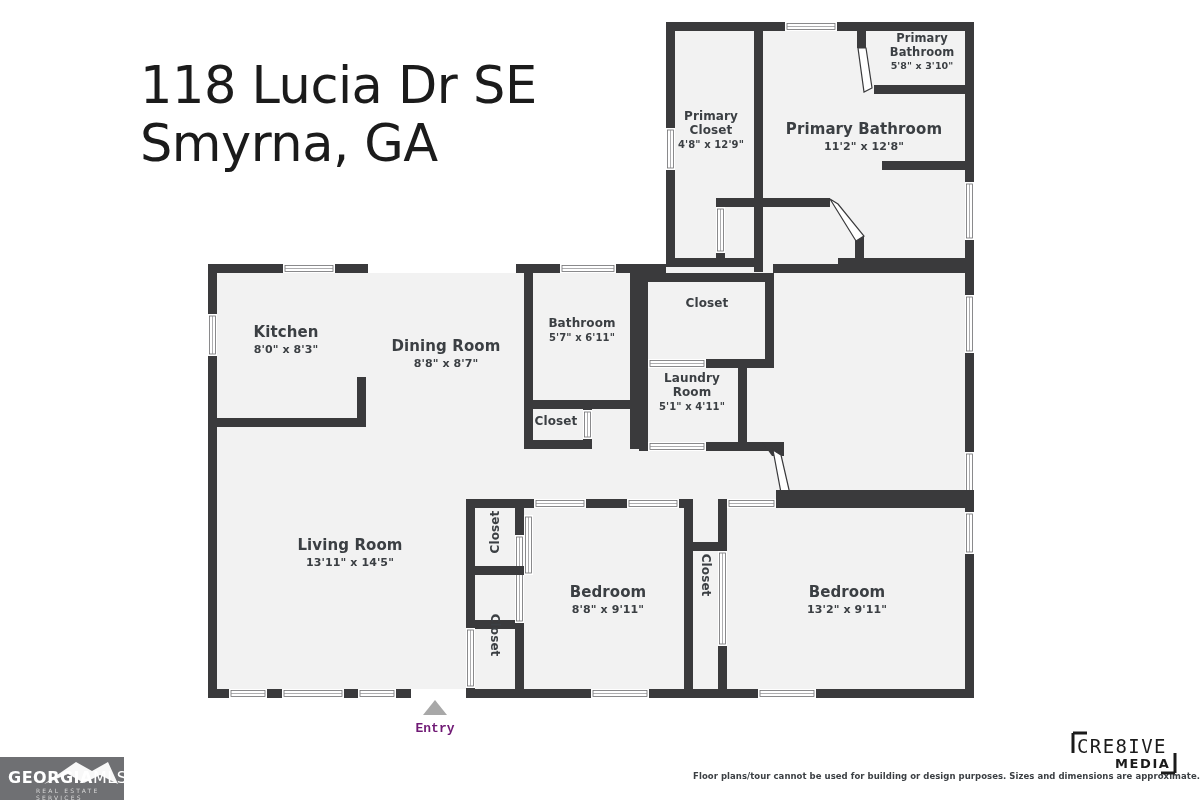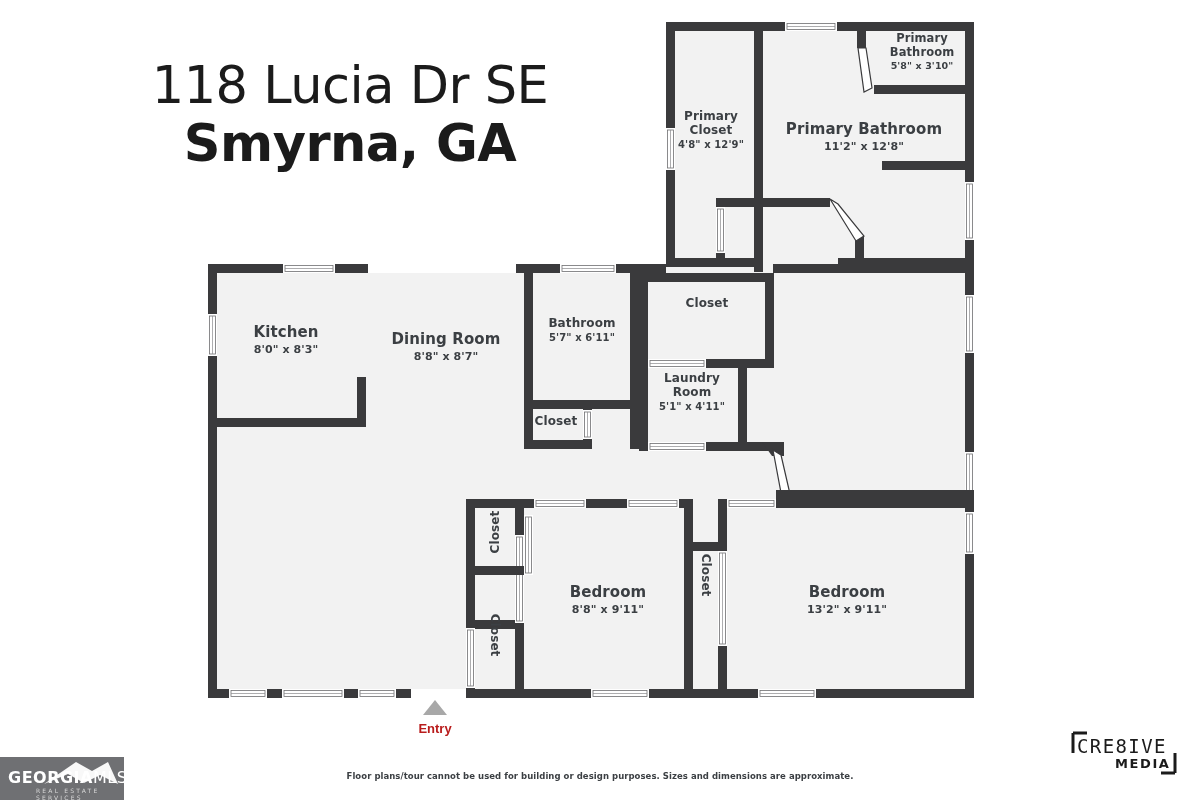--- a/index.html
+++ b/index.html
@@ -9,27 +9,26 @@
     background:#ffffff;
     font-family:"DejaVu Sans", sans-serif;
     overflow:hidden;
     position:relative;
   }
   #stage{position:absolute;left:0;top:0;width:1200px;height:800px;}
 
   
   #title-block{
     position:absolute;left:140px;top:60px;width:420px;
-    text-align:center;
     color:#1b1b1b;
     line-height:1.02;
     pointer-events:none;
   }
   #title-line1{font-size:51px;font-weight:400;letter-spacing:-0.5px;white-space:nowrap;}
-  #title-line2{font-size:51px;font-weight:700;letter-spacing:-0.5px;white-space:nowrap;margin-top:6px;}
+  #title-line2{font-size:51px;font-weight:400;letter-spacing:-0.5px;white-space:nowrap;margin-top:6px;}
 
   
   #plan-svg{position:absolute;left:0;top:0;}
 
   
   .room-label{
     position:absolute;
     text-align:center;
     color:#3b3f43;
     font-family:"DejaVu Sans", sans-serif;
@@ -48,27 +47,27 @@
 
   
   #entry-group{position:absolute;left:400px;top:700px;width:70px;text-align:center;}
   #entry-arrow{
     width:0;height:0;margin:0 auto;
     border-left:12px solid transparent;
     border-right:12px solid transparent;
     border-bottom:15px solid #a8a8a8;
   }
   #entry-label{
-    margin-top:6px;font-size:13px;font-weight:700;color:#b91c1c;
-    font-family:Liberation Sans, sans-serif;
+    margin-top:6px;font-size:13px;font-weight:700;color:#701a75;
+    font-family:Liberation Mono, monospace;
   }
 
   
   #disclaimer{
-    position:absolute;left:0;top:771px;width:1200px;text-align:center;
+    position:absolute;left:0;top:771px;width:1200px;text-align:right;
     font-size:8.5px;font-weight:700;color:#3b3f43;letter-spacing:0.05px;
     font-family:"DejaVu Sans", sans-serif;
   }
 
   
   #mls-logo{
     position:absolute;left:0px;top:757px;width:124px;height:43px;
     background:#6f7073;
     overflow:hidden;
   }
@@ -351,21 +350,21 @@
   <div class="room-label" style="left:765px;top:121px;width:198px;">
     <div class="room-name">Primary Bathroom</div>
     <div class="room-dim">11'2" x 12'8"</div>
   </div>
 
   <div class="room-label" style="left:226px;top:324px;width:120px;">
     <div class="room-name">Kitchen</div>
     <div class="room-dim">8'0" x 8'3"</div>
   </div>
 
-  <div class="room-label" style="left:381px;top:331px;width:130px;">
+  <div class="room-label" style="left:381px;top:338px;width:130px;">
     <div class="room-name">Dining Room</div>
     <div class="room-dim">8'8" x 8'7"</div>
   </div>
 
   <div class="room-label small" style="left:524px;top:316px;width:116px;">
     <div class="room-name">Bathroom</div>
     <div class="room-dim">5'7" x 6'11"</div>
   </div>
 
   <div class="room-label small" style="left:648px;top:296px;width:118px;">
@@ -376,20 +375,24 @@
     <div class="room-name">Closet</div>
   </div>
 
   <div class="room-label small" style="left:640px;top:371px;width:104px;">
     <div class="room-name">Laundry</div>
     <div class="room-name">Room</div>
     <div class="room-dim">5'1" x 4'11"</div>
   </div>
 
 
+  <div class="room-label" style="left:283px;top:537px;width:134px;">
+    <div class="room-name">Living Room</div>
+    <div class="room-dim">13'11" x 14'5"</div>
+  </div>
 
   <div class="room-label small rot-left" style="left:465px;top:525px;width:60px;">
     <div class="room-name">Closet</div>
   </div>
 
   <div class="room-label small rot-right" style="left:465px;top:628px;width:60px;">
     <div class="room-name">Closet</div>
   </div>
 
   <div class="room-label" style="left:545px;top:584px;width:126px;">

